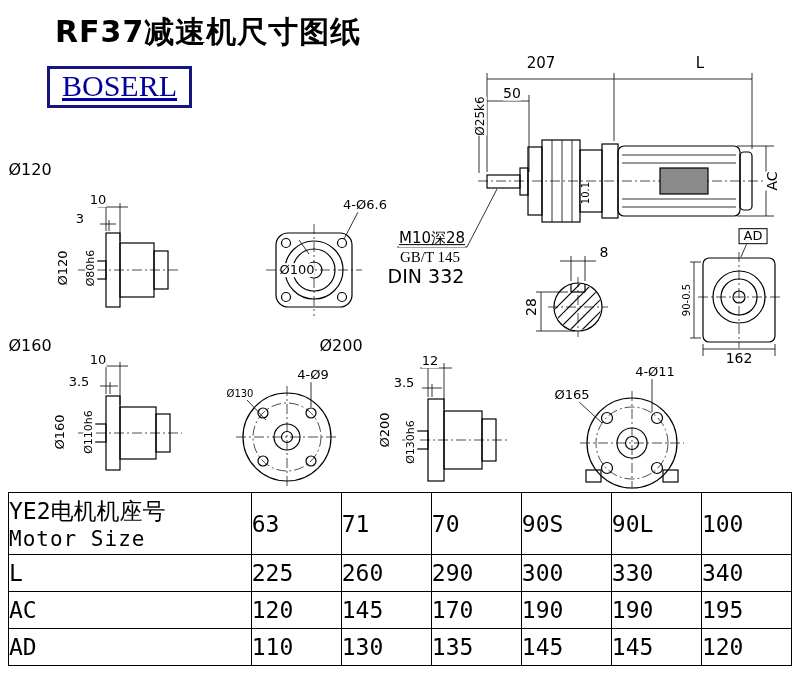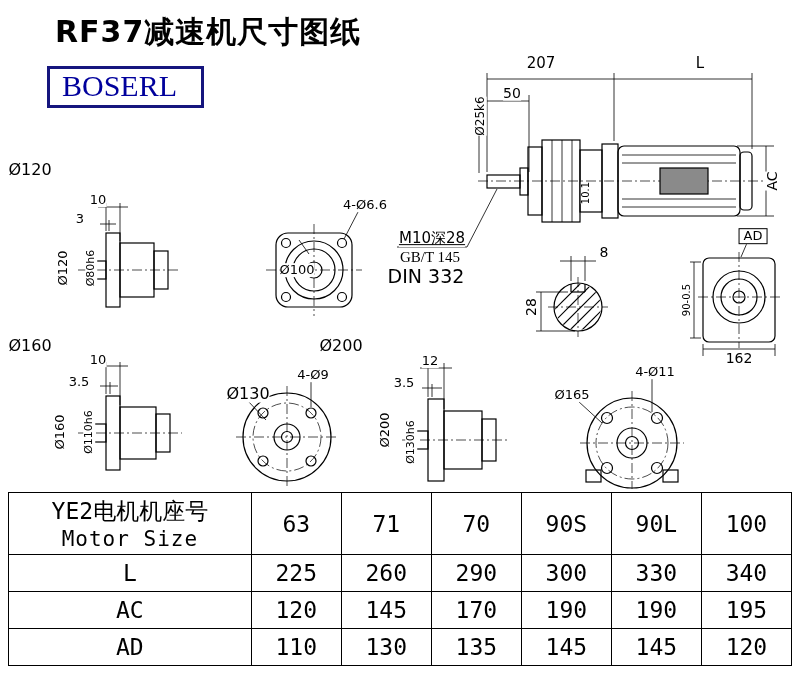--- a/index.html
+++ b/index.html
@@ -6,23 +6,24 @@
   html, body { width: 800px; height: 673px; background: #fff; }
   body { position: relative; overflow: hidden; font-family: "DejaVu Sans", sans-serif; color: #000; }
 
   .page-title {
     position: absolute; left: 55px; top: 12px;
     font-size: 30px; font-weight: bold; letter-spacing: 1px;
     font-family: "DejaVu Sans", sans-serif;
   }
   .logo {
     position: absolute; left: 47px; top: 66px;
-    border: 3px solid #15157e; padding: 0 24px 2px 12px;
+    border: 3px solid #15157e; padding: 0 12px 2px 12px;
     font-family: "Liberation Serif", serif; font-size: 30px; color: #00009c;
     background: #fff;
+    text-decoration: underline;
   }
 
   svg.drawing { position: absolute; left: 0; top: 0; }
   .ln rect, .ln circle, .ln line, .ln path { stroke: #000; fill: none; stroke-width: 1.2; }
   .ln .th { stroke-width: 0.8; }
   .ln .cl { stroke-width: 0.7; stroke-dasharray: 10 3 2 3; }
   .ln .fill { fill: #8a8a8a; stroke: #000; }
 
   .labels { position: absolute; left: 0; top: 0; width: 800px; height: 490px; }
   .dim {
@@ -30,21 +31,21 @@
     line-height: 1.05; font-family: "DejaVu Sans", sans-serif;
   }
   .dim.box { border: 1px solid #000; padding: 0 4px; }
 
   table.spec {
     position: absolute; left: 8px; top: 492px; width: 784px;
     border-collapse: collapse; table-layout: fixed;
     font-family: "DejaVu Sans Mono", monospace;
   }
   table.spec th, table.spec td {
-    border: 1px solid #000; text-align: center; vertical-align: middle;
+    border: 1px solid #000; text-align: left; vertical-align: middle;
     font-weight: normal; background: #fff;
   }
   table.spec th { height: 62px; font-size: 23px; }
   table.spec td { height: 37px; font-size: 23px; }
   .hdr-cn { font-size: 23px; }
   .hdr-en { font-size: 21px; letter-spacing: 1px; }
 </style>
 </head>
 <body>
 
@@ -239,21 +240,21 @@
     <span class="dim" style="left: 531px; top: 307px; font-size: 14px; transform: translate(-50%, -50%) rotate(-90deg);">28</span>
     <span class="dim box" style="left: 753px; top: 236px; font-size: 13px; transform: translate(-50%, -50%);">AD</span>
     <span class="dim" style="left: 687px; top: 300px; font-size: 10px; transform: translate(-50%, -50%) rotate(-90deg);">90-0.5</span>
     <span class="dim" style="left: 739px; top: 358px; font-size: 14px; transform: translate(-50%, -50%);">162</span>
     <span class="dim" style="left: 30px; top: 346px; font-size: 16px; transform: translate(-50%, -50%);">Ø160</span>
     <span class="dim" style="left: 98px; top: 360px; font-size: 13px; transform: translate(-50%, -50%);">10</span>
     <span class="dim" style="left: 79px; top: 382px; font-size: 13px; transform: translate(-50%, -50%);">3.5</span>
     <span class="dim" style="left: 60px; top: 432px; font-size: 13px; transform: translate(-50%, -50%) rotate(-90deg);">Ø160</span>
     <span class="dim" style="left: 89px; top: 432px; font-size: 11px; transform: translate(-50%, -50%) rotate(-90deg);">Ø110h6</span>
     <span class="dim" style="left: 341px; top: 346px; font-size: 16px; transform: translate(-50%, -50%);">Ø200</span>
-    <span class="dim" style="left: 248px; top: 394px; font-size: 16px; transform: translate(-50%, -50%);">Ø130</span>
+    <span class="dim" style="left: 240px; top: 394px; font-size: 10px; transform: translate(-50%, -50%);">Ø130</span>
     <span class="dim" style="left: 313px; top: 375px; font-size: 13px; transform: translate(-50%, -50%); text-align: center;">4-Ø9</span>
     <span class="dim" style="left: 430px; top: 361px; font-size: 13px; transform: translate(-50%, -50%);">12</span>
     <span class="dim" style="left: 404px; top: 383px; font-size: 13px; transform: translate(-50%, -50%);">3.5</span>
     <span class="dim" style="left: 385px; top: 430px; font-size: 13px; transform: translate(-50%, -50%) rotate(-90deg);">Ø200</span>
     <span class="dim" style="left: 411px; top: 442px; font-size: 11px; transform: translate(-50%, -50%) rotate(-90deg);">Ø130h6</span>
     <span class="dim" style="left: 572px; top: 395px; font-size: 13px; transform: translate(-50%, -50%);">Ø165</span>
     <span class="dim" style="left: 655px; top: 372px; font-size: 13px; transform: translate(-50%, -50%);">4-Ø11</span>
   </div>
 
 <table class="spec">

